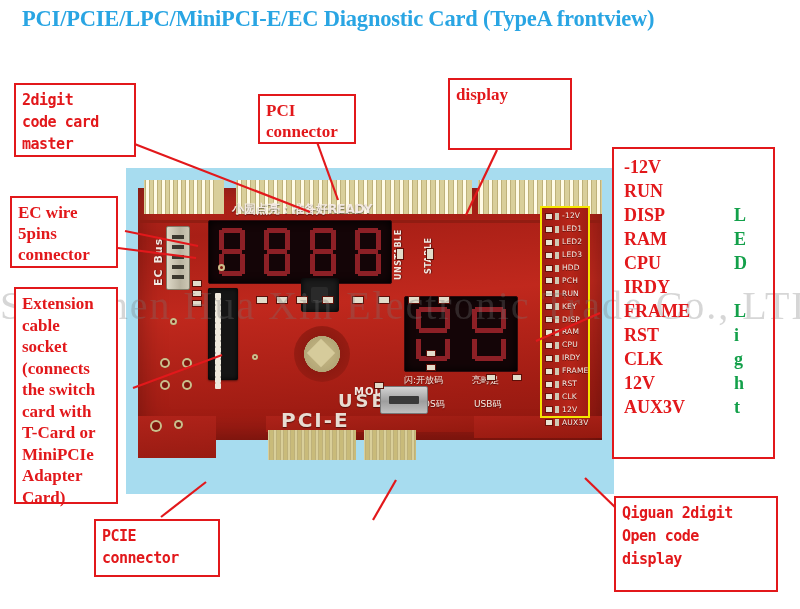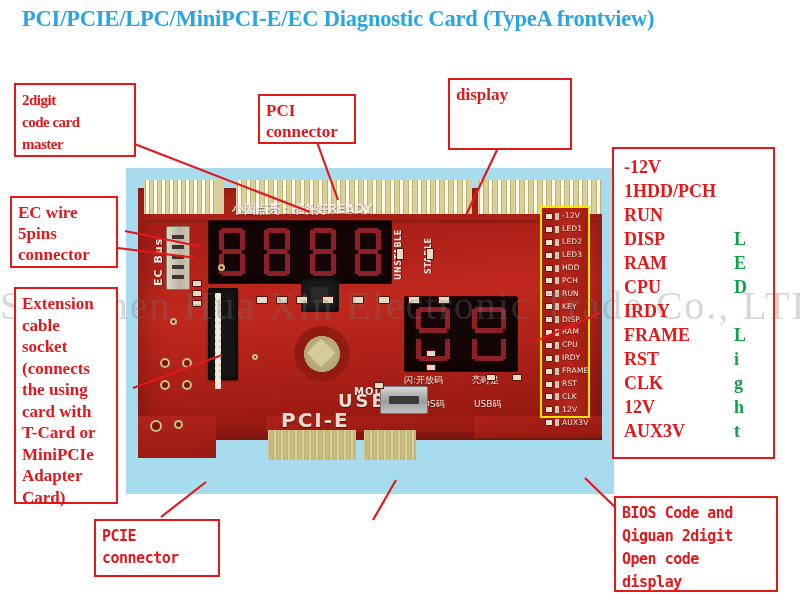--- a/index.html
+++ b/index.html
@@ -676,38 +676,38 @@
       <line x1="133" y1="388" x2="222" y2="355"></line>
       <line x1="317" y1="142" x2="338" y2="200"></line>
       <line x1="497" y1="150" x2="466" y2="215"></line>
       <line x1="161" y1="517" x2="206" y2="482"></line>
       <line x1="373" y1="520" x2="396" y2="480"></line>
       <line x1="600" y1="313" x2="536" y2="341"></line>
       <line x1="617" y1="509" x2="585" y2="478"></line>
     </g>
   </svg>
 
-  <div class="callout mono" style="left:14px; top:83px; width:122px; height:74px;font-family:Liberation Serif, serif;">
+  <div class="callout mono" style="left:14px; top:83px; width:122px; height:74px;">
       <div>2digit</div>
       <div>code card</div>
       <div>master</div>
     </div>
 
   <div class="callout serif" style="left:10px; top:196px; width:108px; height:72px;">
       <div>EC wire</div>
       <div>5pins</div>
       <div>connector</div>
     </div>
 
   <div class="callout serif" style="left:14px; top:287px; width:104px; height:217px; line-height:21.5px;">
       <div>Extension</div>
       <div>cable</div>
       <div>socket</div>
       <div>(connects</div>
-      <div>the using</div>
+      <div>the switch</div>
       <div>card with</div>
       <div>T-Card or</div>
       <div>MiniPCIe</div>
       <div>Adapter</div>
       <div>Card)</div>
     </div>
 
   <div class="callout serif" style="left:258px; top:94px; width:98px; height:50px;">
       <div>PCI</div>
       <div>connector</div>
@@ -717,29 +717,27 @@
       <div>display</div>
     </div>
 
   <div class="callout mono" style="left:94px; top:519px; width:126px; height:58px;">
       <div>PCIE</div>
       <div>connector</div>
     </div>
 
 
   <div class="callout mono" style="left:614px; top:496px; width:164px; height:96px; line-height:23px;">
-      <div>BIOS Code and</div>
       <div>Qiguan 2digit</div>
       <div>Open code</div>
       <div>display</div>
     </div>
 
   <div id="led-legend">
     <div class="row"><span class="nm">-12V</span><span class="gl"></span></div>
-    <div class="row"><span class="nm">1HDD/PCH</span><span class="gl"></span></div>
     <div class="row"><span class="nm">RUN</span><span class="gl"></span></div>
     <div class="row"><span class="nm">DISP</span><span class="gl">L</span></div>
     <div class="row"><span class="nm">RAM</span><span class="gl">E</span></div>
     <div class="row"><span class="nm">CPU</span><span class="gl">D</span></div>
     <div class="row"><span class="nm">IRDY</span><span class="gl"></span></div>
     <div class="row"><span class="nm">FRAME</span><span class="gl">L</span></div>
     <div class="row"><span class="nm">RST</span><span class="gl">i</span></div>
     <div class="row"><span class="nm">CLK</span><span class="gl">g</span></div>
     <div class="row"><span class="nm">12V</span><span class="gl">h</span></div>
     <div class="row"><span class="nm">AUX3V</span><span class="gl">t</span></div>

